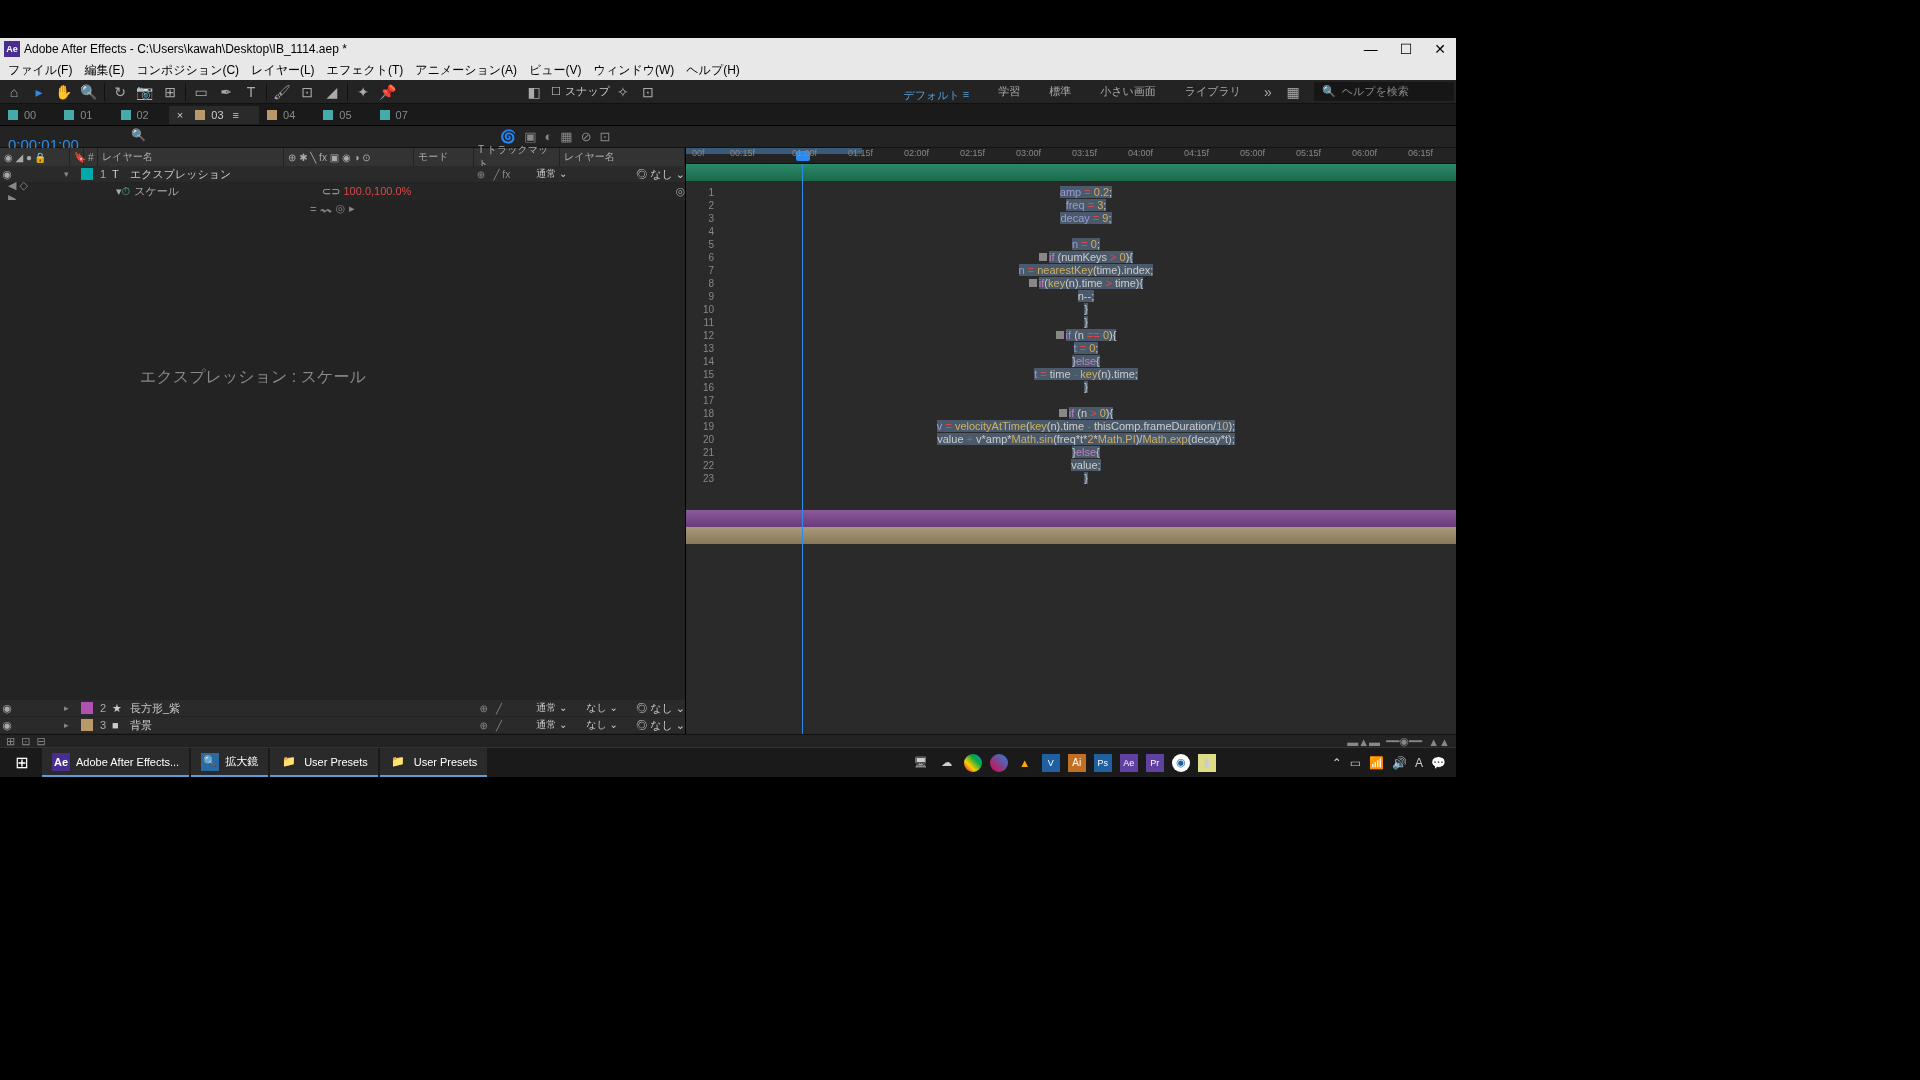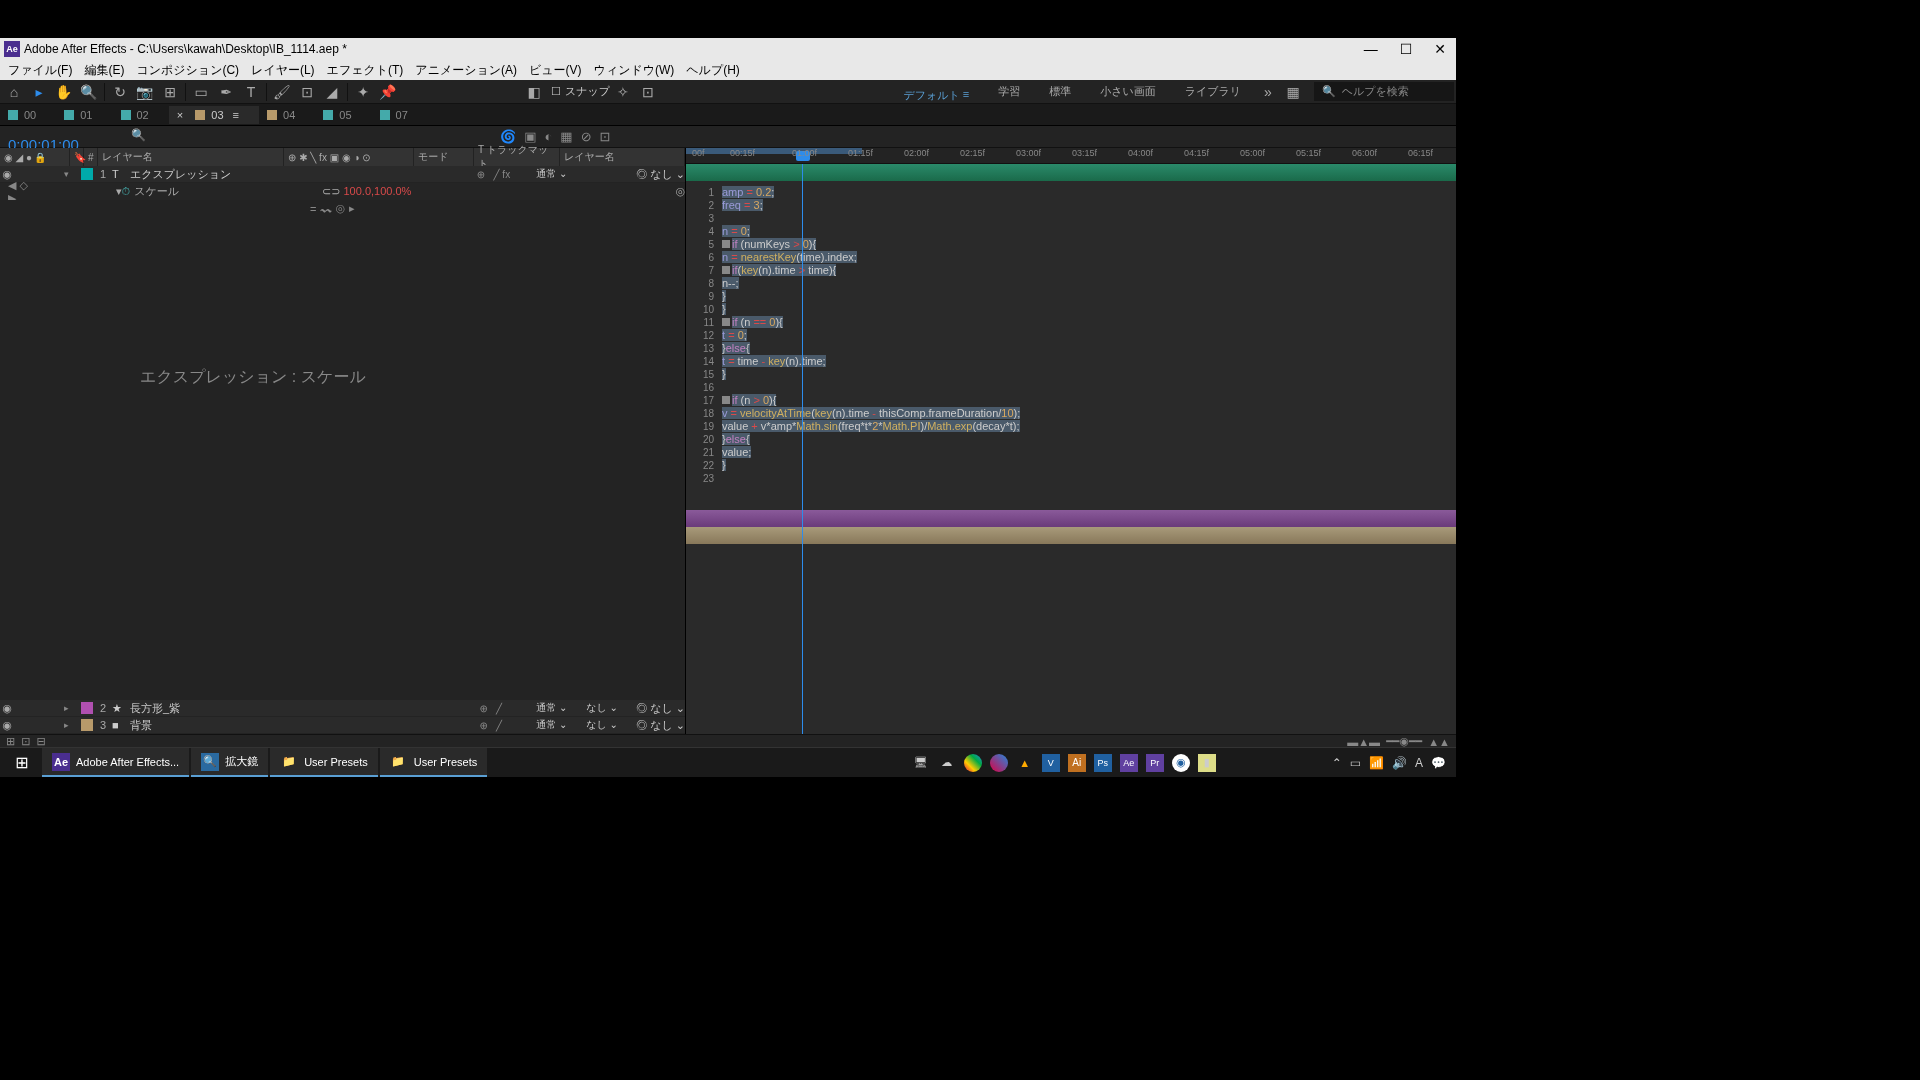--- a/index.html
+++ b/index.html
@@ -83,21 +83,21 @@
 .tracks .playhead { position: absolute; left: 116px; top: 0; bottom: 0; width: 1px; background: #2d8ceb; z-index: 10; }
 .bar { position: absolute; height: 17px; left: 0; right: 0; }
 .bar.b1 { top: 0; background: linear-gradient(#2a8a6a, #1a6a4a); }
 .bar.b2 { top: 346px; background: linear-gradient(#8a5a9a, #6a3a7a); }
 .bar.b3 { top: 363px; background: linear-gradient(#a89a7a, #88785a); }
 
 
 .expr-editor { position: absolute; left: 2px; top: 20px; right: 2px; height: 320px; background: #2a2a2a; font-family: "Consolas", monospace; font-size: 11px; line-height: 13px; display: flex; }
 .expr-editor .gutter { width: 30px; background: #2a2a2a; color: #888; text-align: right; padding: 2px 4px 0 0; font-size: 10px; }
 .expr-editor .code { flex: 1; padding: 2px 4px; }
-.code .line { white-space: pre; }
+.code .line { white-space: pre; text-align: center; }
 .code .sel { background: #4a5a6a; }
 .code .num-lit { color: #d8a860; }
 .code .var { color: #9a9ad8; }
 .code .kw { color: #c080c0; }
 .code .fn { color: #d0b060; }
 .code .op { color: #d84a4a; }
 .bkpt { display: inline-block; width: 8px; height: 8px; background: #888; margin-right: 2px; }
 
 .footer { height: 14px; background: #232323; display: flex; align-items: center; gap: 6px; padding: 0 6px; color: #888; font-size: 11px; border-top:1px solid #111; }
 
@@ -325,20 +325,21 @@
         <div class="playhead"></div>
         <div class="bar b1"></div>
 
         <div class="expr-editor">
           <div class="gutter">
 1<br>2<br>3<br>4<br>5<br>6<br>7<br>8<br>9<br>10<br>11<br>12<br>13<br>14<br>15<br>16<br>17<br>18<br>19<br>20<br>21<br>22<br>23
           </div>
           <div class="code">
 <div class="line"><span class="sel"><span class="var">amp</span> <span class="op">=</span> <span class="num-lit">0.2</span>;</span></div>
 <div class="line"><span class="sel"><span class="var">freq</span> <span class="op">=</span> <span class="num-lit">3</span>;</span></div>
+<div class="line"><span class="sel"><span class="var">decay</span> <span class="op">=</span> <span class="num-lit">9</span>;</span></div>
 <div class="line"> </div>
 <div class="line"><span class="sel"><span class="var">n</span> <span class="op">=</span> <span class="num-lit">0</span>;</span></div>
 <div class="line"><span class="bkpt"></span><span class="sel"><span class="kw">if</span> (numKeys <span class="op">&gt;</span> <span class="num-lit">0</span>){</span></div>
 <div class="line"><span class="sel"><span class="var">n</span> <span class="op">=</span> <span class="fn">nearestKey</span>(time).index;</span></div>
 <div class="line"><span class="bkpt"></span><span class="sel"><span class="kw">if</span>(<span class="fn">key</span>(n).time <span class="op">&gt;</span> time){</span></div>
 <div class="line"><span class="sel">n--;</span></div>
 <div class="line"><span class="sel">}</span></div>
 <div class="line"><span class="sel">}</span></div>
 <div class="line"><span class="bkpt"></span><span class="sel"><span class="kw">if</span> (n <span class="op">==</span> <span class="num-lit">0</span>){</span></div>
 <div class="line"><span class="sel"><span class="var">t</span> <span class="op">=</span> <span class="num-lit">0</span>;</span></div>

